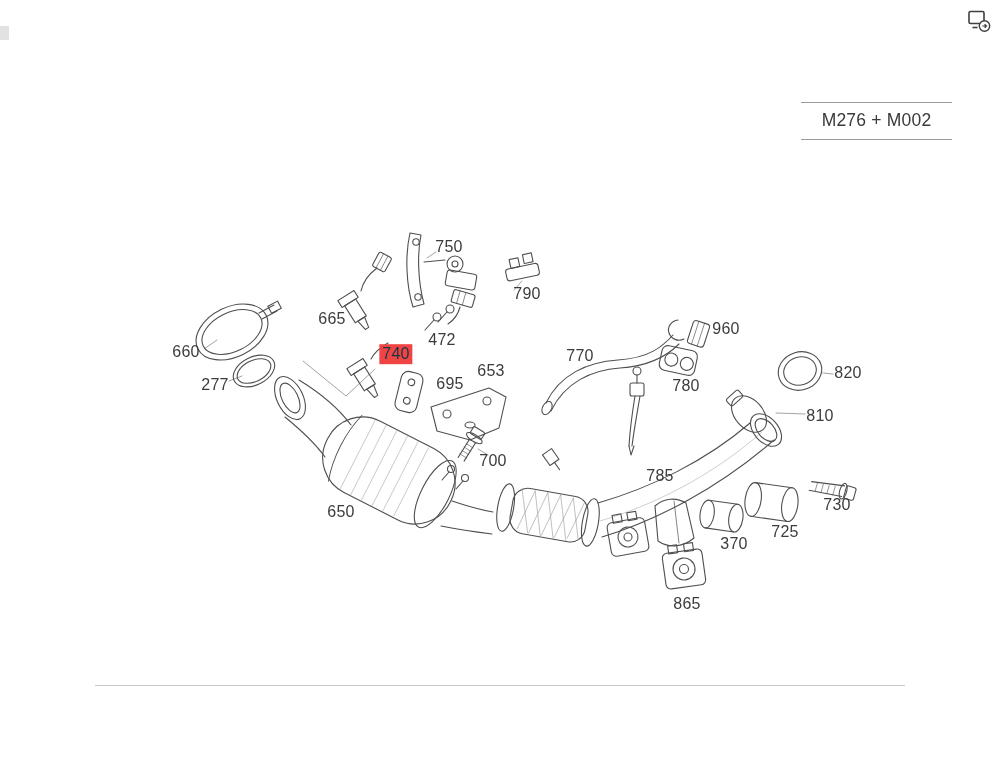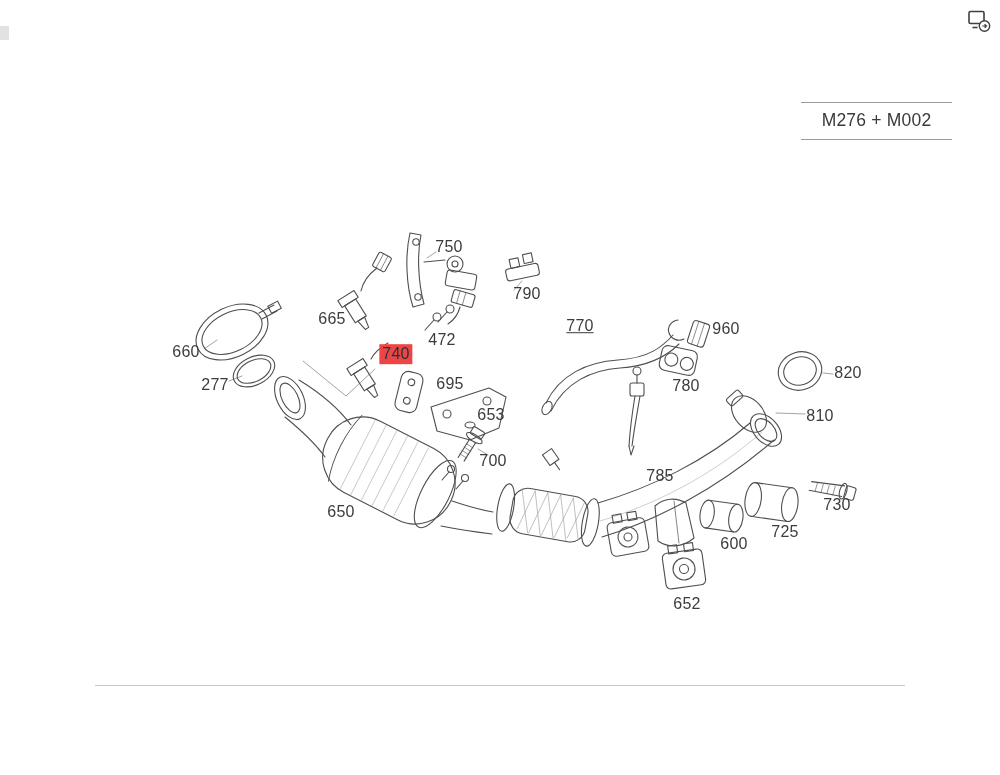--- a/index.html
+++ b/index.html
@@ -299,31 +299,31 @@
   </svg>
 
   <div id="label-layer">
       <div class="part-label" style="left: 449px; top: 247px;">750</div>
       <div class="part-label" style="left: 527px; top: 294px;">790</div>
       <div class="part-label" style="left: 332px; top: 319px;">665</div>
       <div class="part-label" style="left: 442px; top: 340px;">472</div>
       <div class="part-label highlight" style="left: 396px; top: 354px; background: #ef4444; color: rgb(23, 55, 67);">740</div>
       <div class="part-label" style="left: 726px; top: 329px;">960</div>
       <div class="part-label" style="left: 186px; top: 352px;">660</div>
-      <div class="part-label" style="left: 580px; top: 326px; text-decoration: underline;">770</div>
+      <div class="part-label" style="left: 580px; top: 356px;">770</div>
       <div class="part-label" style="left: 450px; top: 368px; margin-top: 16px;">695</div>
-      <div class="part-label" style="left: 491px; top: 371px; margin-top: 44px;">653</div>
+      <div class="part-label" style="left: 491px; top: 371px;">653</div>
       <div class="part-label" style="left: 215px; top: 385px;">277</div>
       <div class="part-label" style="left: 686px; top: 386px;">780</div>
       <div class="part-label" style="left: 848px; top: 373px;">820</div>
       <div class="part-label" style="left: 820px; top: 416px;">810</div>
       <div class="part-label" style="left: 660px; top: 431px; margin-top: 45px;">785</div>
       <div class="part-label" style="left: 493px; top: 461px;">700</div>
       <div class="part-label" style="left: 837px; top: 505px; text-align: right;">730</div>
       <div class="part-label" style="left: 341px; top: 512px;">650</div>
-      <div class="part-label" style="left: 734px; top: 544px;">600</div>
+      <div class="part-label" style="left: 734px; top: 544px;">370</div>
       <div class="part-label" style="left: 785px; top: 532px;">725</div>
-      <div class="part-label" style="left: 687px; top: 604px;">652</div>
+      <div class="part-label" style="left: 687px; top: 604px;">865</div>
     </div>
 
   <div class="bottom-rule"></div>
 
 </div>
 
 </body></html>

